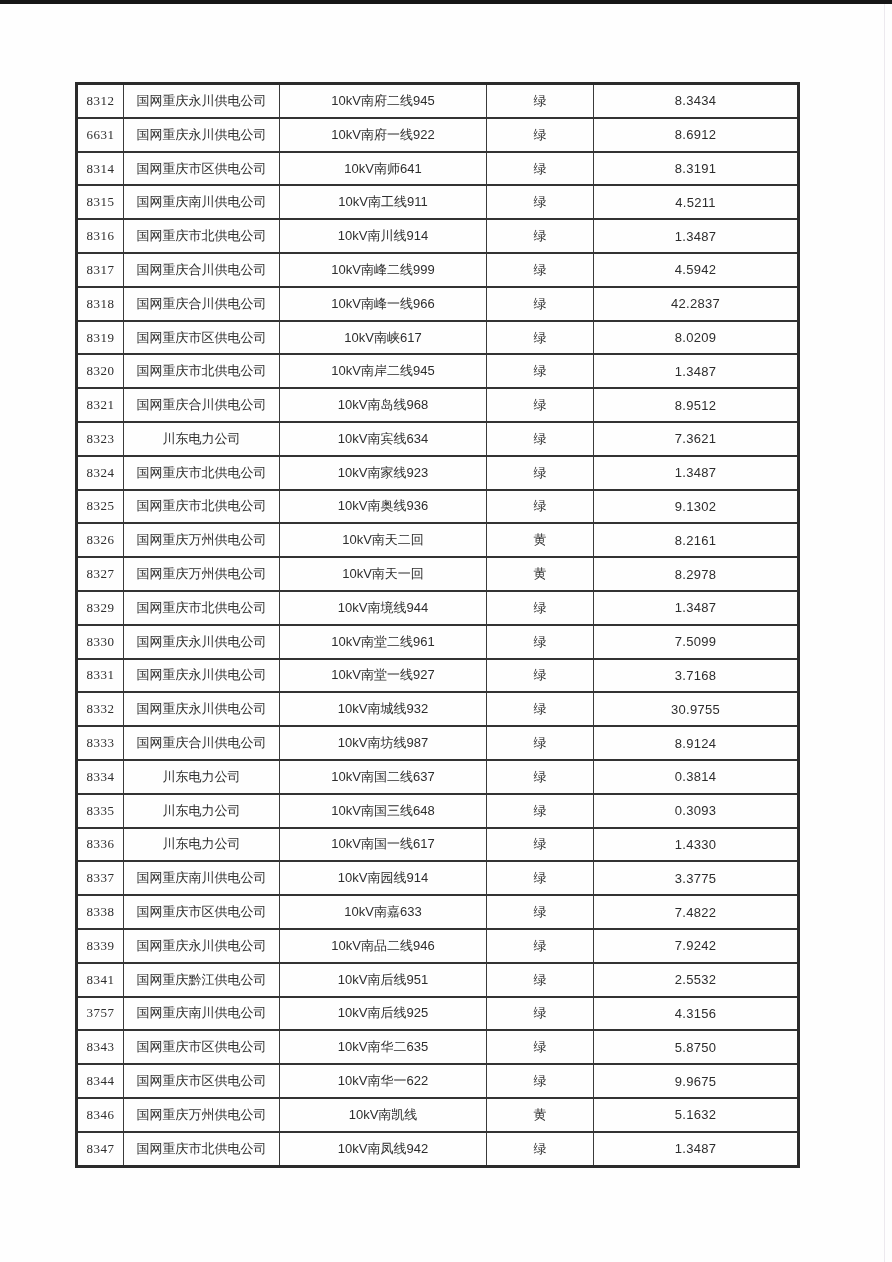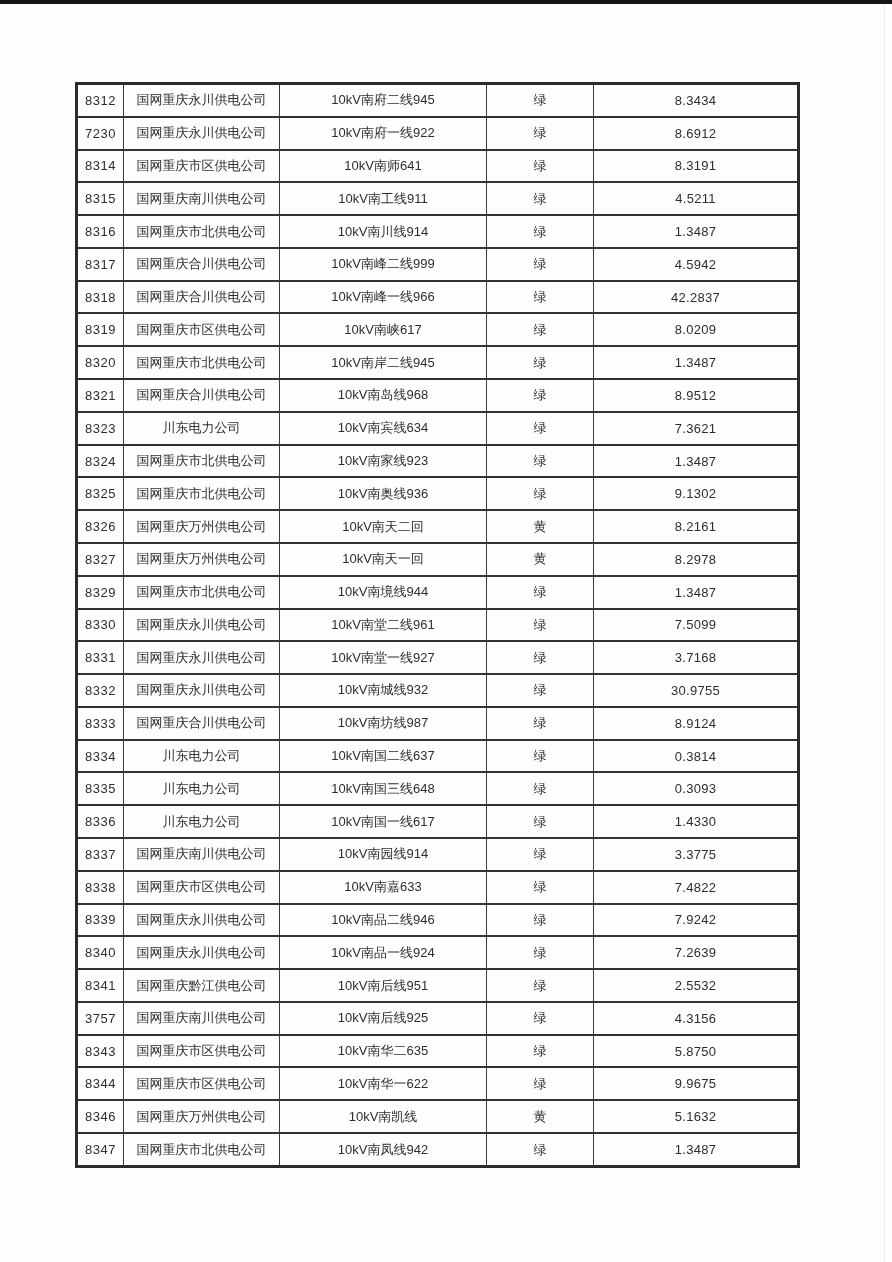--- a/index.html
+++ b/index.html
@@ -47,20 +47,21 @@
     vertical-align: middle;
     font-size: 13px;
     color: #2d2d2d;
     padding: 0;
     white-space: nowrap;
     overflow: hidden;
     height: 30px;
   }
   table.data-table td.cell-id {
     letter-spacing: 0.5px;
+    font-family: Liberation Serif, serif;
   }
   table.data-table td.cell-value {
     letter-spacing: 0.3px;
   }
 </style>
 </head>
 <body>
 
 <div class="top-bar"></div>
 <div class="page-edge-line"></div>
@@ -75,21 +76,21 @@
   </colgroup>
   <tbody>
       <tr>
         <td class="cell-id">8312</td>
         <td class="cell-company">国网重庆永川供电公司</td>
         <td class="cell-line">10kV南府二线945</td>
         <td class="cell-status">绿</td>
         <td class="cell-value">8.3434</td>
       </tr>
       <tr>
-        <td class="cell-id">7230</td>
+        <td class="cell-id">6631</td>
         <td class="cell-company">国网重庆永川供电公司</td>
         <td class="cell-line">10kV南府一线922</td>
         <td class="cell-status">绿</td>
         <td class="cell-value">8.6912</td>
       </tr>
       <tr>
         <td class="cell-id">8314</td>
         <td class="cell-company">国网重庆市区供电公司</td>
         <td class="cell-line">10kV南师641</td>
         <td class="cell-status">绿</td>
@@ -250,27 +251,20 @@
         <td class="cell-value">7.4822</td>
       </tr>
       <tr>
         <td class="cell-id">8339</td>
         <td class="cell-company">国网重庆永川供电公司</td>
         <td class="cell-line">10kV南品二线946</td>
         <td class="cell-status">绿</td>
         <td class="cell-value">7.9242</td>
       </tr>
       <tr>
-        <td class="cell-id">8340</td>
-        <td class="cell-company">国网重庆永川供电公司</td>
-        <td class="cell-line">10kV南品一线924</td>
-        <td class="cell-status">绿</td>
-        <td class="cell-value">7.2639</td>
-      </tr>
-      <tr>
         <td class="cell-id">8341</td>
         <td class="cell-company">国网重庆黔江供电公司</td>
         <td class="cell-line">10kV南后线951</td>
         <td class="cell-status">绿</td>
         <td class="cell-value">2.5532</td>
       </tr>
       <tr>
         <td class="cell-id">3757</td>
         <td class="cell-company">国网重庆南川供电公司</td>
         <td class="cell-line">10kV南后线925</td>

